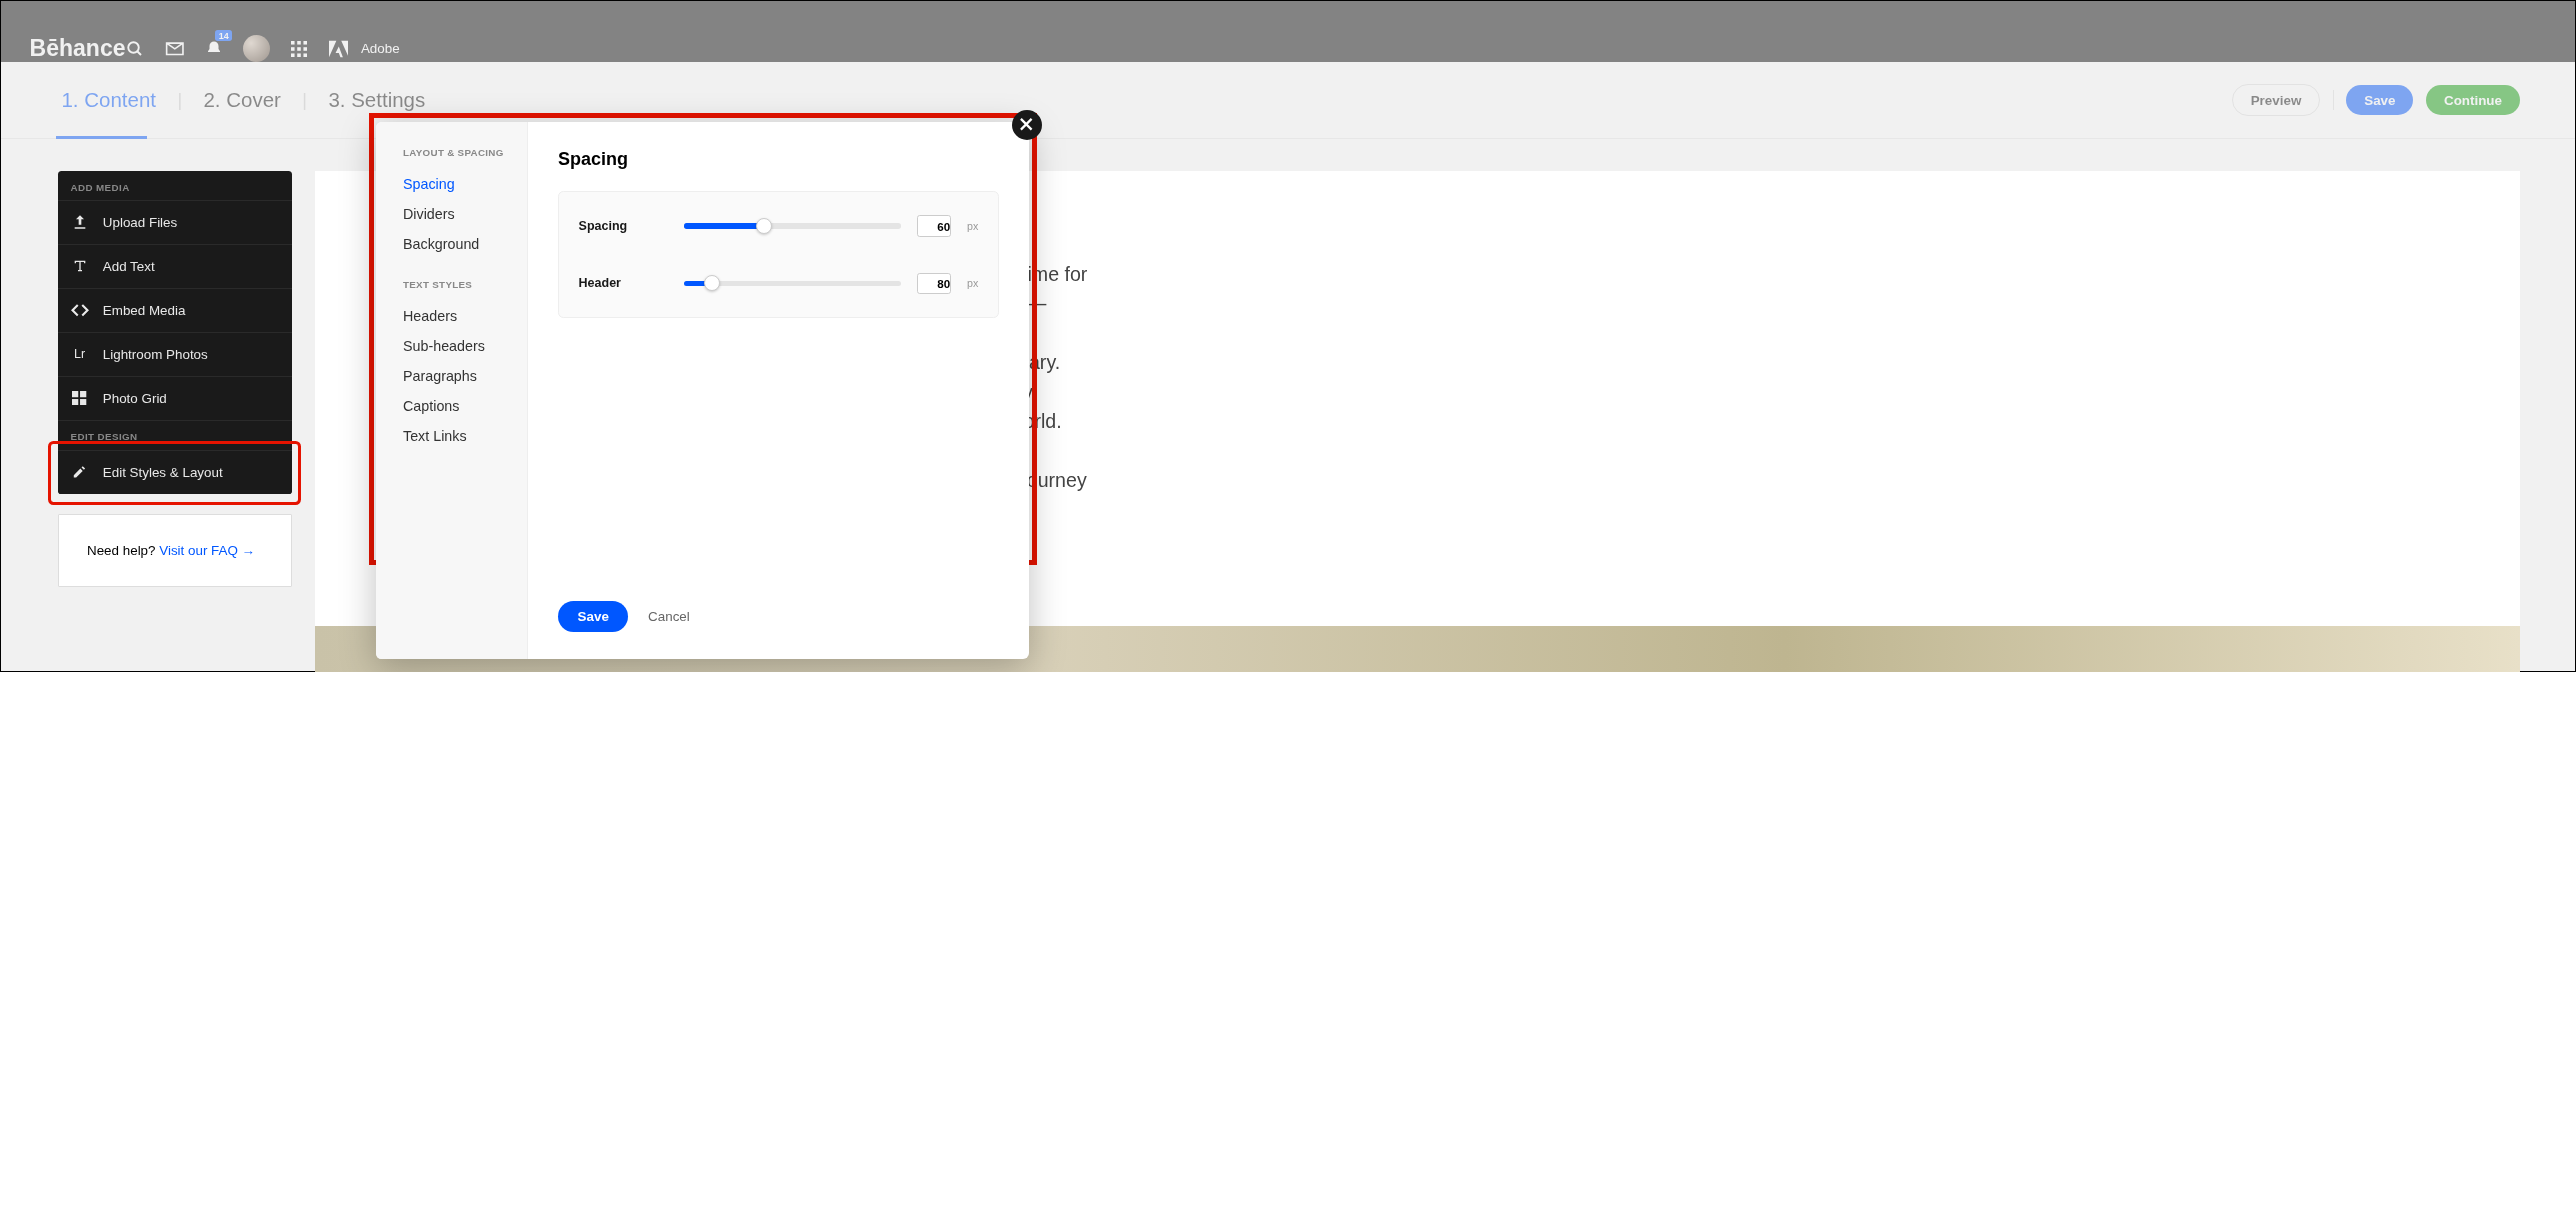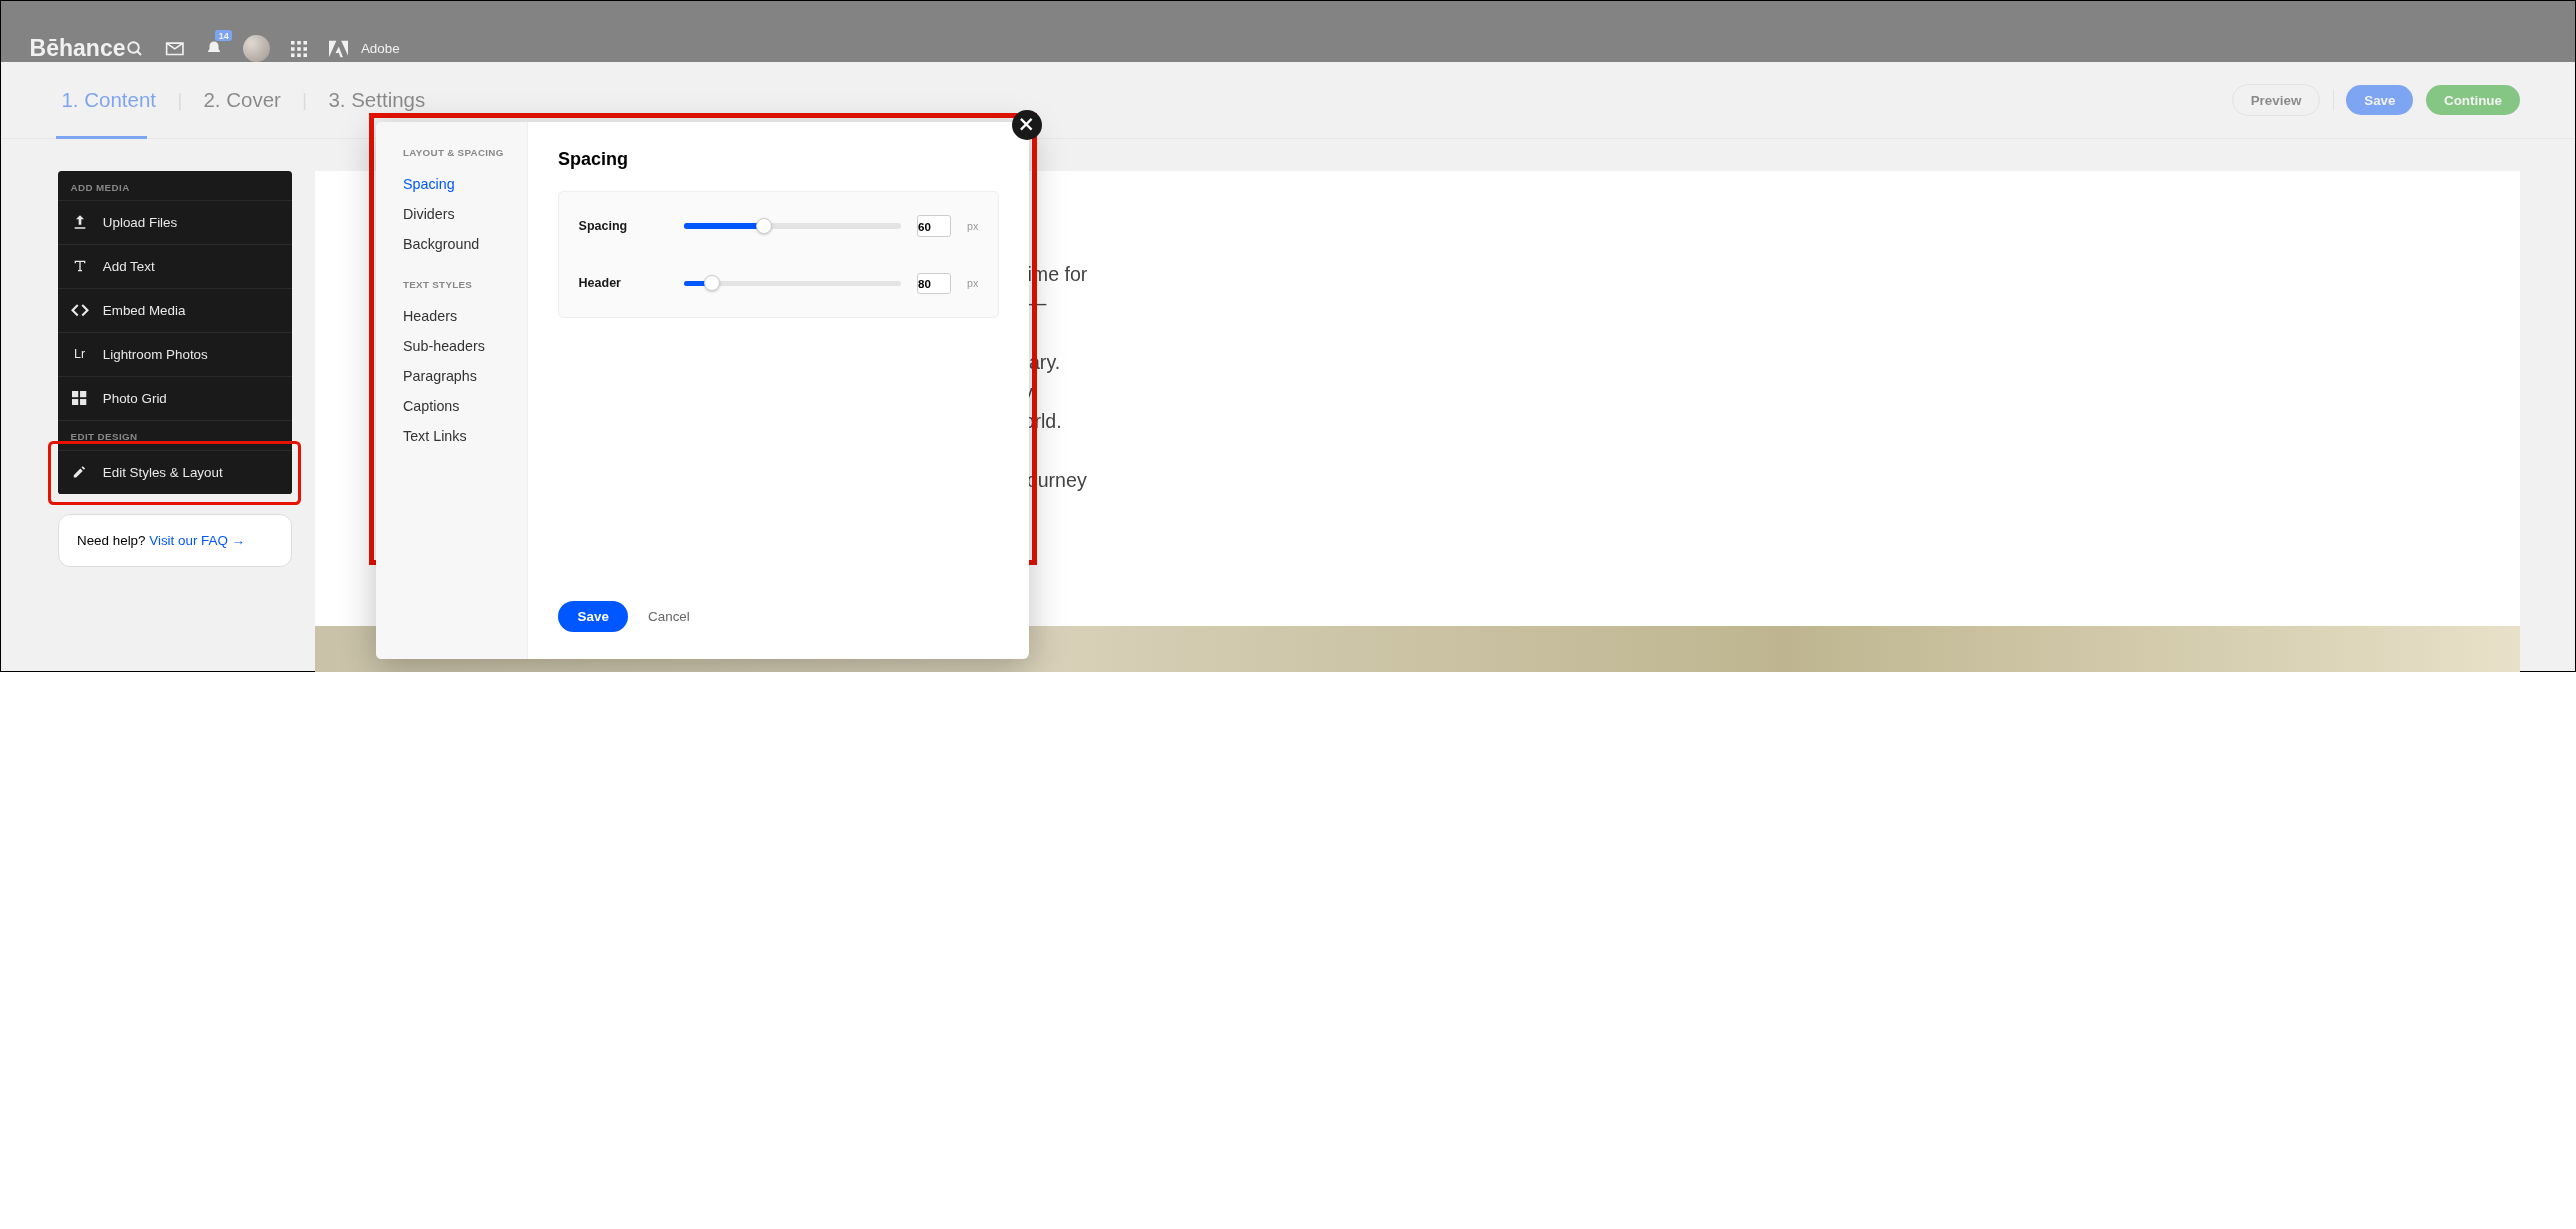--- a/index.html
+++ b/index.html
@@ -42,21 +42,21 @@
 .sb-head { color:#888; font-size:9.8px; font-weight:700; letter-spacing:0.4px; padding:10.7px 12.5px 7.1px; }
 .sb-item { display:flex; align-items:center; gap:14.3px; padding: 12.5px 12.5px; color:#e8e8e8; font-size:13.4px; border-top:0.9px solid #2a2a2a; cursor:pointer; }
 .sb-icon { width:18px; height:18px; display:flex; align-items:center; justify-content:center; color:#e8e8e8; }
 .sb-item.highlighted { background:#1a1a1a; }
 
 
 .red-box-1 { position:absolute; left:47px; top:440px; width:253px; height:64px; border:3.6px solid #e51300; border-radius:5.4px; z-index:20; pointer-events:none; }
 .red-box-2 { position:absolute; left:368px; top:112px; width:668px; height:452px; border:5.4px solid #e51300; z-index:20; pointer-events:none; }
 
 
-.helpbox { position:absolute; left:57px; top:513px; width:234px; border:0.9px solid #ddd; border-radius:12px; padding:18px; background:#fff; font-size:13.4px; z-index:4; }
+.helpbox { position:absolute; left:57px; top:513px; width:234px; border:0.9px solid #ddd; border-radius:1px; padding:28px; background:#fff; font-size:13.4px; z-index:4; }
 .helpbox a { color:#0057ff; text-decoration:none; }
 
 
 .doc { position:absolute; left:314px; top:170px; right:55px; bottom:0; background:#fff; padding: 89px 116px 0; font-size:19.6px; color:#444; line-height:1.5; z-index:2; }
 .doc a { color:#0057ff; text-decoration:none; }
 .doc-img { position:absolute; left:314px; right:55px; top:625px; height:47px; background: linear-gradient(90deg, #c9c2a8, #d8d0b8, #beb590, #e8e0c8); z-index:2; }
 
 
 .modal { position:absolute; left:375px; top:121px; width:653px; height:537px; background:#fff; border-radius:6px; box-shadow: 0 9px 36px rgba(0,0,0,0.25); display:flex; z-index:30; }
 .modal-close { position:absolute; right:-12.5px; top:-12.5px; width:30px; height:30px; border-radius:50%; background:#191919; color:#fff; display:flex; align-items:center; justify-content:center; cursor:pointer; font-size:15px; z-index:31; }
@@ -68,21 +68,21 @@
 .modal-right { flex:1; padding: 27px 30px; display:flex; flex-direction:column; }
 .mr-title { font-size:18px; font-weight:700; margin-bottom:21.4px; }
 .settings-box { border:0.9px solid #eee; background:#fafafa; border-radius:5.4px; padding: 23px 19.6px; }
 .row { display:flex; align-items:center; gap:16px; }
 .row + .row { margin-top:36px; }
 .row-label { width:89px; font-size:12.5px; font-weight:700; color:#191919; }
 .slider-wrap { flex:1; position:relative; }
 .track { height:5.4px; background:#e4e4e4; border-radius:2.7px; position:relative; }
 .fill { position:absolute; left:0; top:0; height:5.4px; background:#0057ff; border-radius:2.7px; }
 .thumb { position:absolute; top:-5.4px; width:16px; height:16px; border-radius:50%; background:#fff; border:0.9px solid #ccc; box-shadow:0 0.9px 2.7px rgba(0,0,0,0.2); transform:translateX(-50%); }
-.num-input { width:34px; height:21.4px; border:0.9px solid #ccc; border-radius:2.7px; text-align:left; font-size:11.6px; font-weight:600; background:#fff; }
+.num-input { width:34px; height:21.4px; border:0.9px solid #ccc; border-radius:2.7px; text-align:right; font-size:11.6px; font-weight:600; background:#fff; }
 .unit { font-size:10.7px; color:#999; }
 .modal-actions { margin-top:auto; display:flex; align-items:center; gap:19.6px; }
 .btn-save { background:#0057ff; color:#fff; border:none; border-radius:18px; padding:8px 19.6px; font-size:13.4px; font-weight:600; cursor:pointer; }
 .btn-cancel { background:none; border:none; color:#666; font-size:13.4px; cursor:pointer; }
 </style>
 </head>
 <body>
 
 <div class="frame">
 

